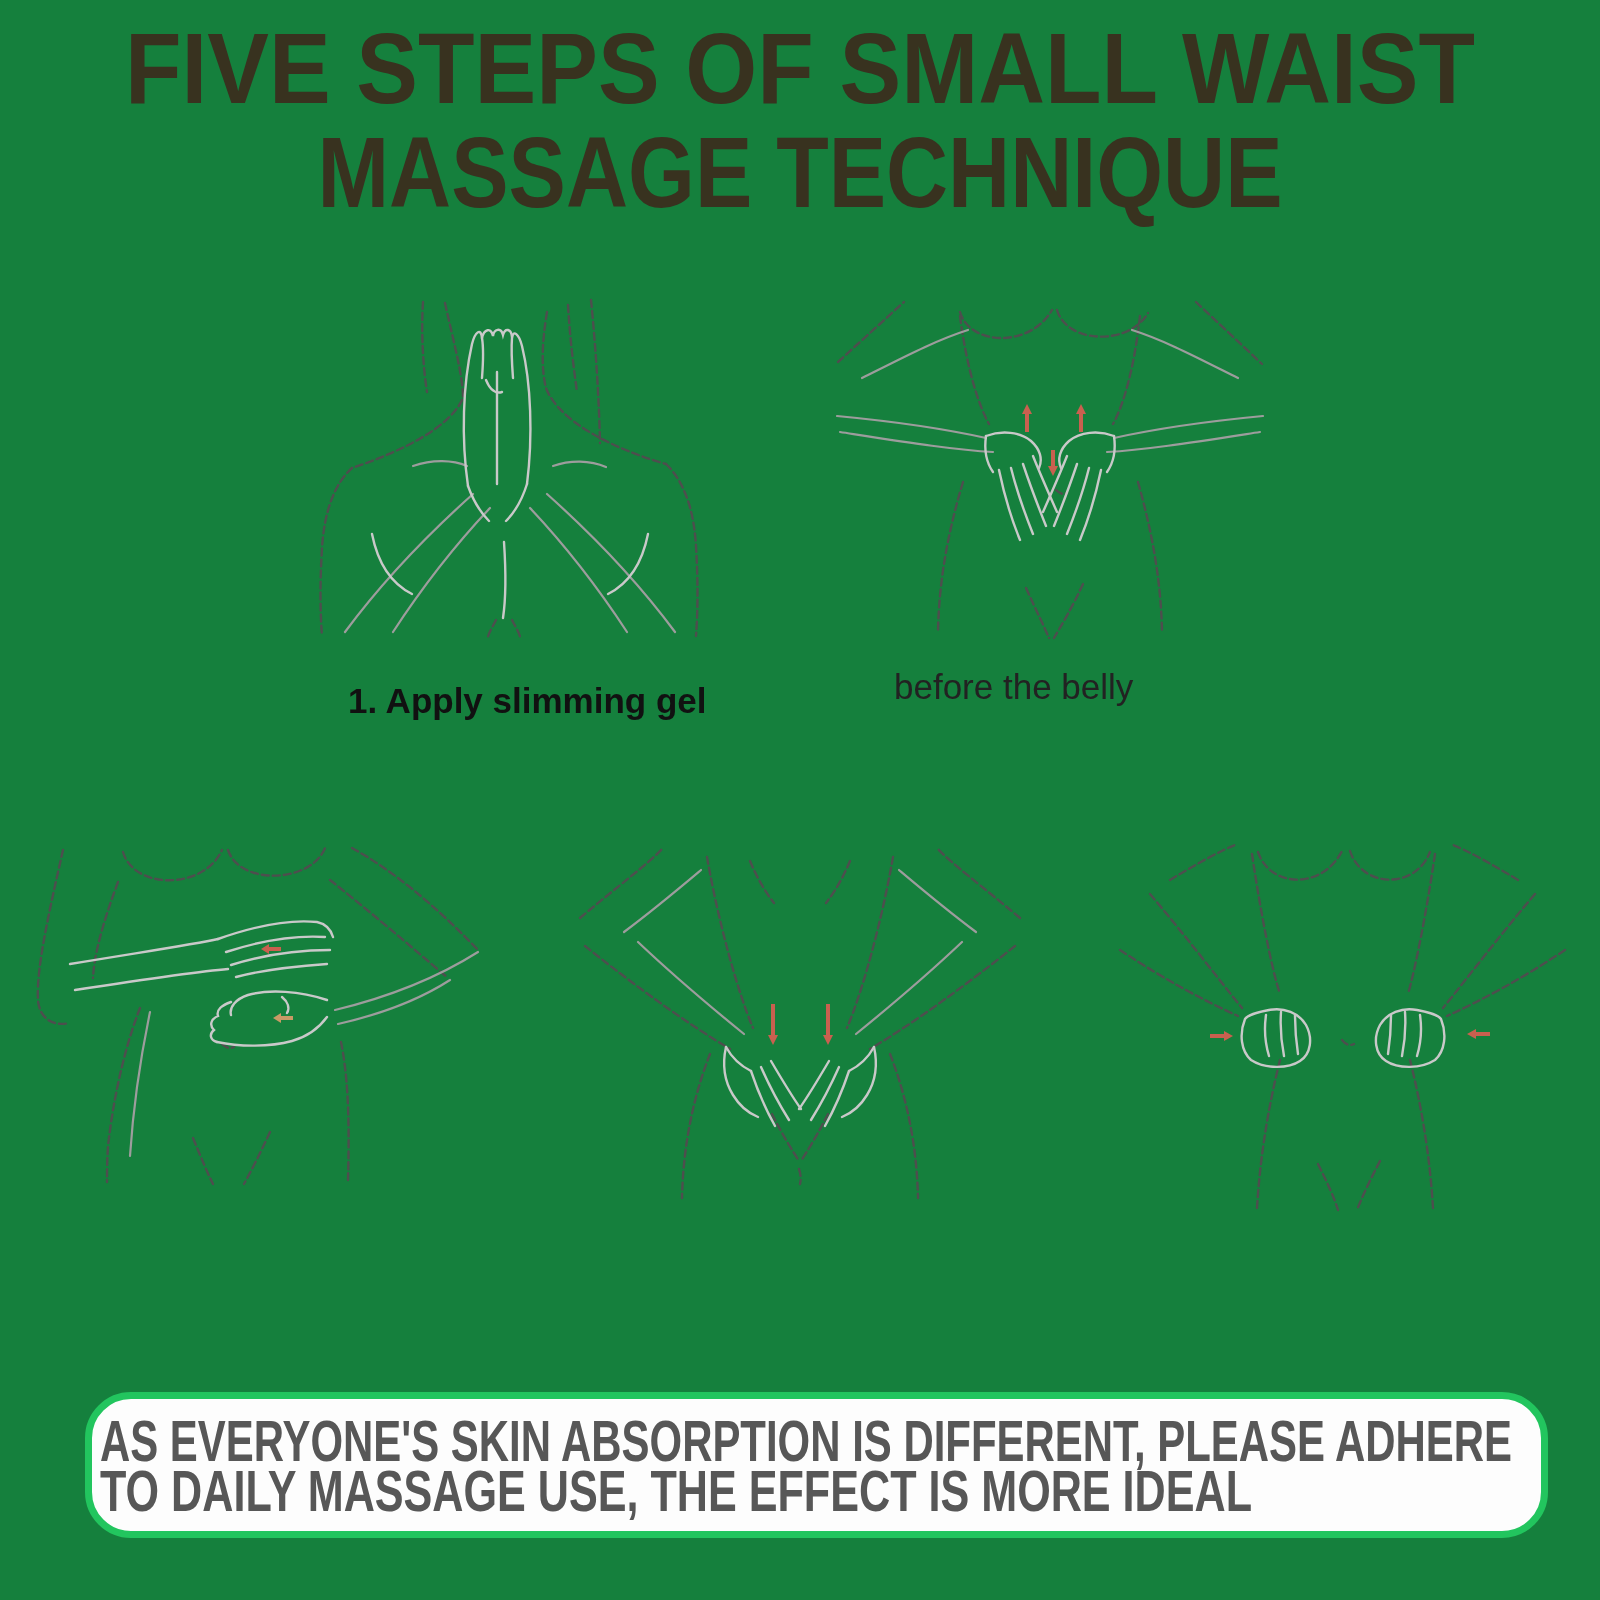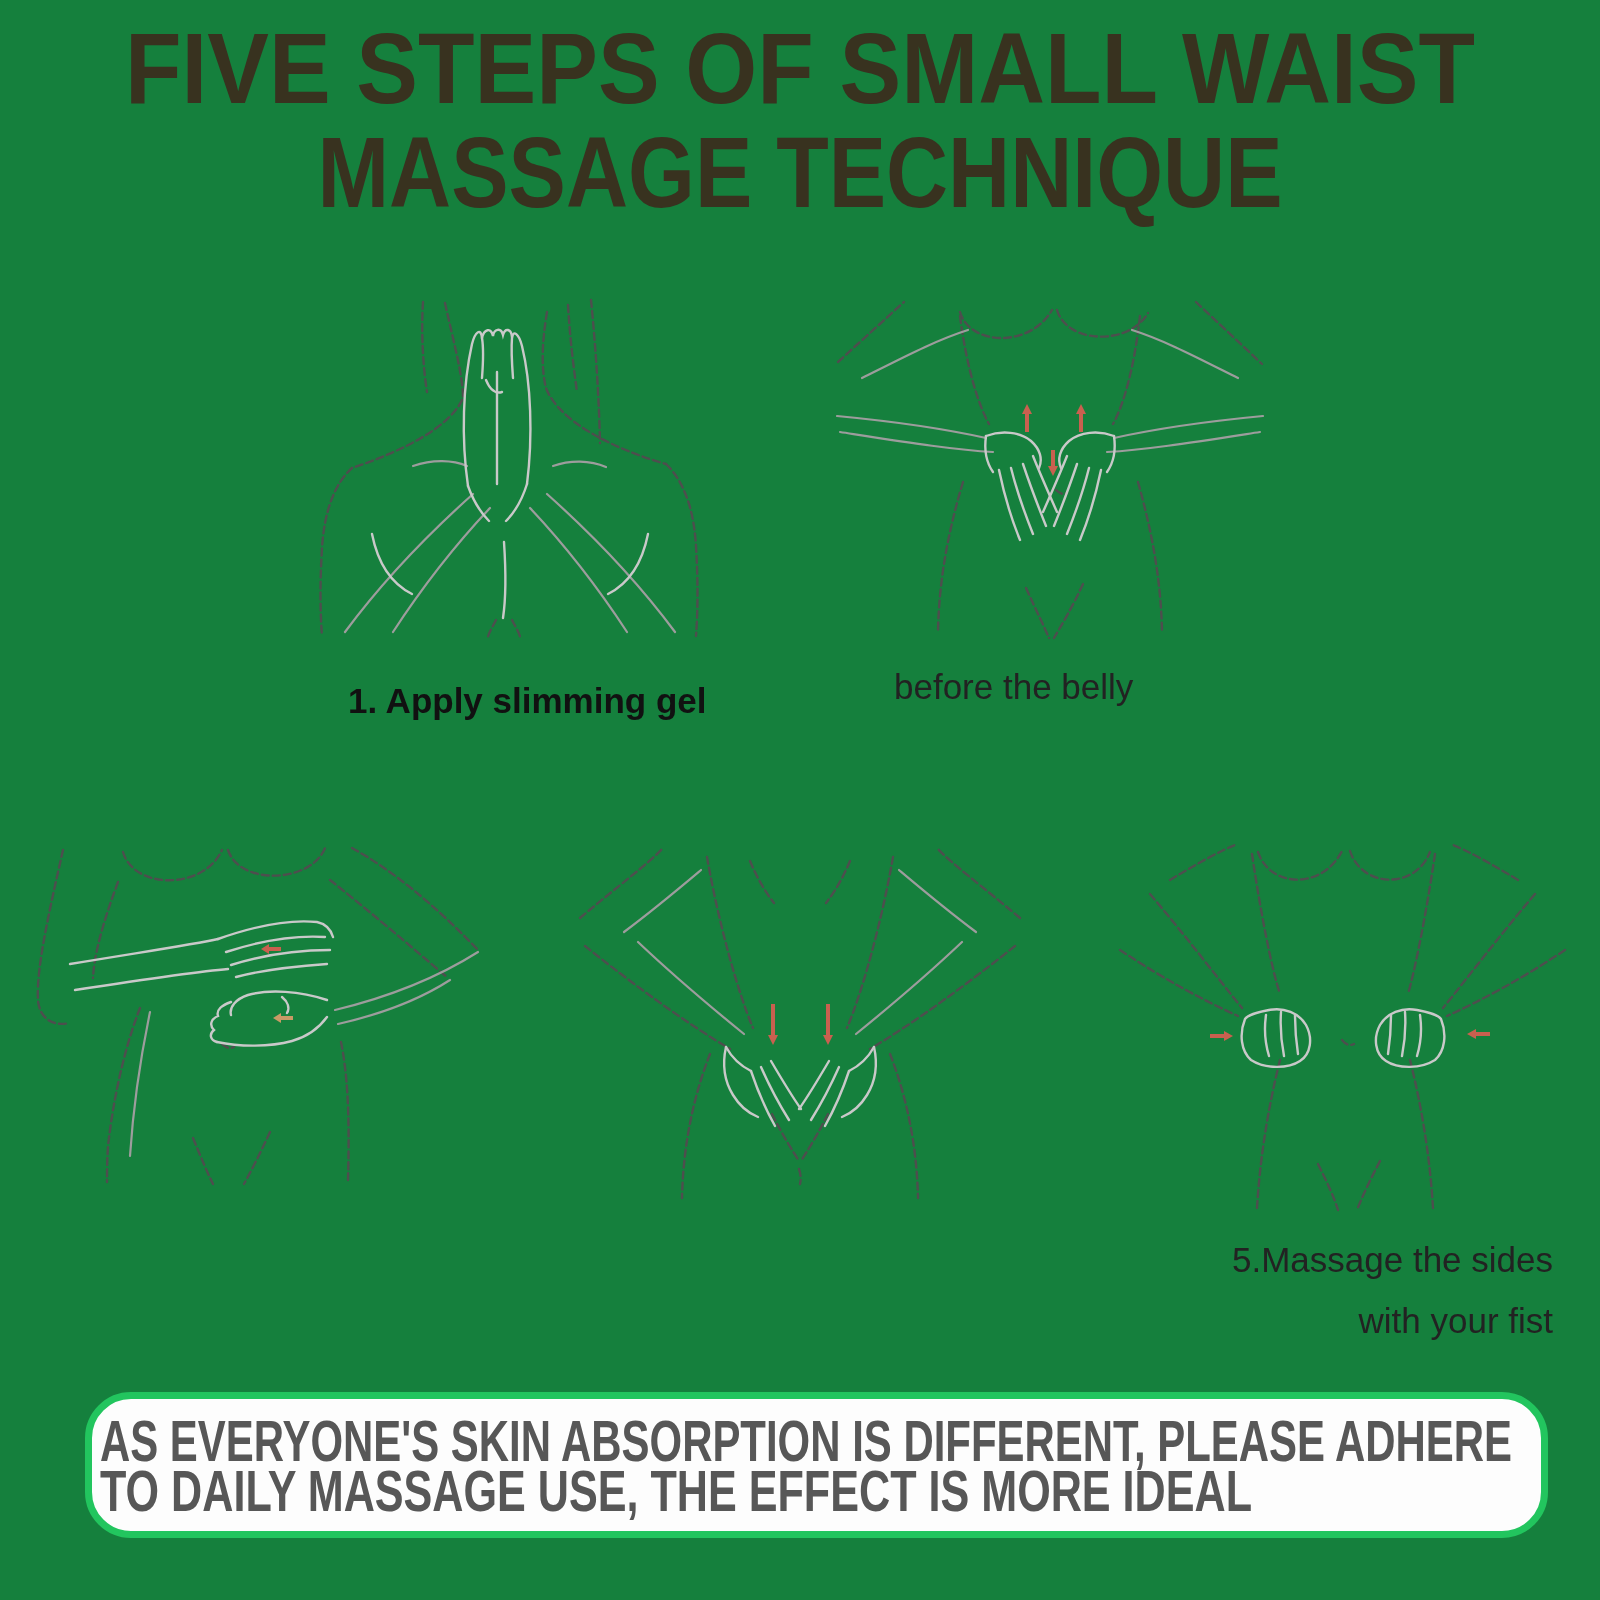--- a/index.html
+++ b/index.html
@@ -209,24 +209,20 @@
   <div class="cap cap-bold" style="left:348px;top:681px">
     <div>1. Apply slimming gel</div>
   </div>
 
   <div class="cap" style="left:884px;top:656px">
     <div class="l2">before the belly</div>
   </div>
 
 
 
-  <div class="cap" style="left:1232px;top:1229px">
-    <div>5.Massage the sides</div>
-    <div class="l2">with your fist</div>
-  </div>
 
   <div class="footer-box">
     <svg width="1457" height="140" viewBox="0 0 1457 140">
       <text class="hdr" x="8" y="62" textLength="1412" lengthAdjust="spacingAndGlyphs" font-size="57" fill="#575757">AS EVERYONE'S SKIN ABSORPTION IS DIFFERENT, PLEASE ADHERE</text>
       <text class="hdr" x="8" y="112" textLength="1152" lengthAdjust="spacingAndGlyphs" font-size="57" fill="#575757">TO DAILY MASSAGE USE, THE EFFECT IS MORE IDEAL</text>
     </svg>
   </div>
 
 </div>
 

